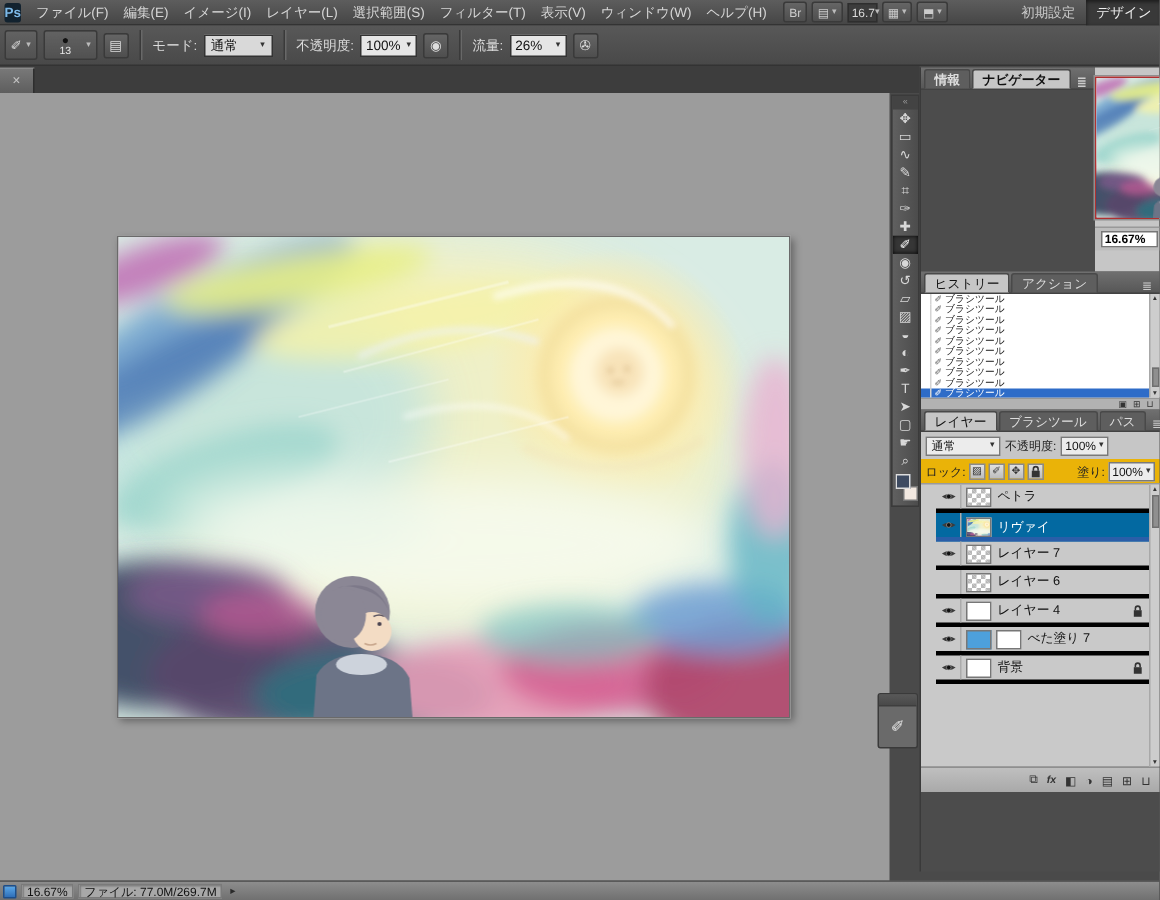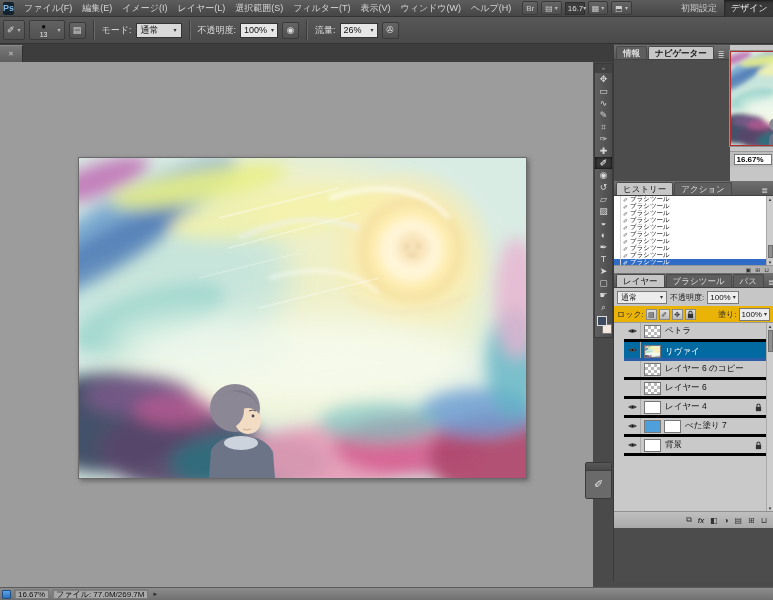--- a/index.html
+++ b/index.html
@@ -533,23 +533,27 @@
               </svg>
             </span>
           <span class="lthumb">
               <svg width="17" height="13" viewBox="0 0 447 320" preserveAspectRatio="xMidYMid slice">
                 <use href="#artgroup"></use>
               </svg>
             </span>
           <span class="lname">リヴァイ</span>
         </div>
         <div class="lrow">
-          <span class="eyec"></span>
+          <span class="eyec">
+              <svg width="11" height="8" viewBox="0 0 12 8">
+                <use href="#ico-eye"></use>
+              </svg>
+            </span>
           <span class="lthumb checker"></span>
-          <span class="lname">レイヤー 6 のコピー</span>
+          <span class="lname">レイヤー 7</span>
         </div>
         <div class="lrow">
           <span class="eyec"></span>
           <span class="lthumb checker"></span>
           <span class="lname">レイヤー 6</span>
         </div>
         <div class="lrow">
           <span class="eyec">
               <svg width="11" height="8" viewBox="0 0 12 8">
                 <use href="#ico-eye"></use>

